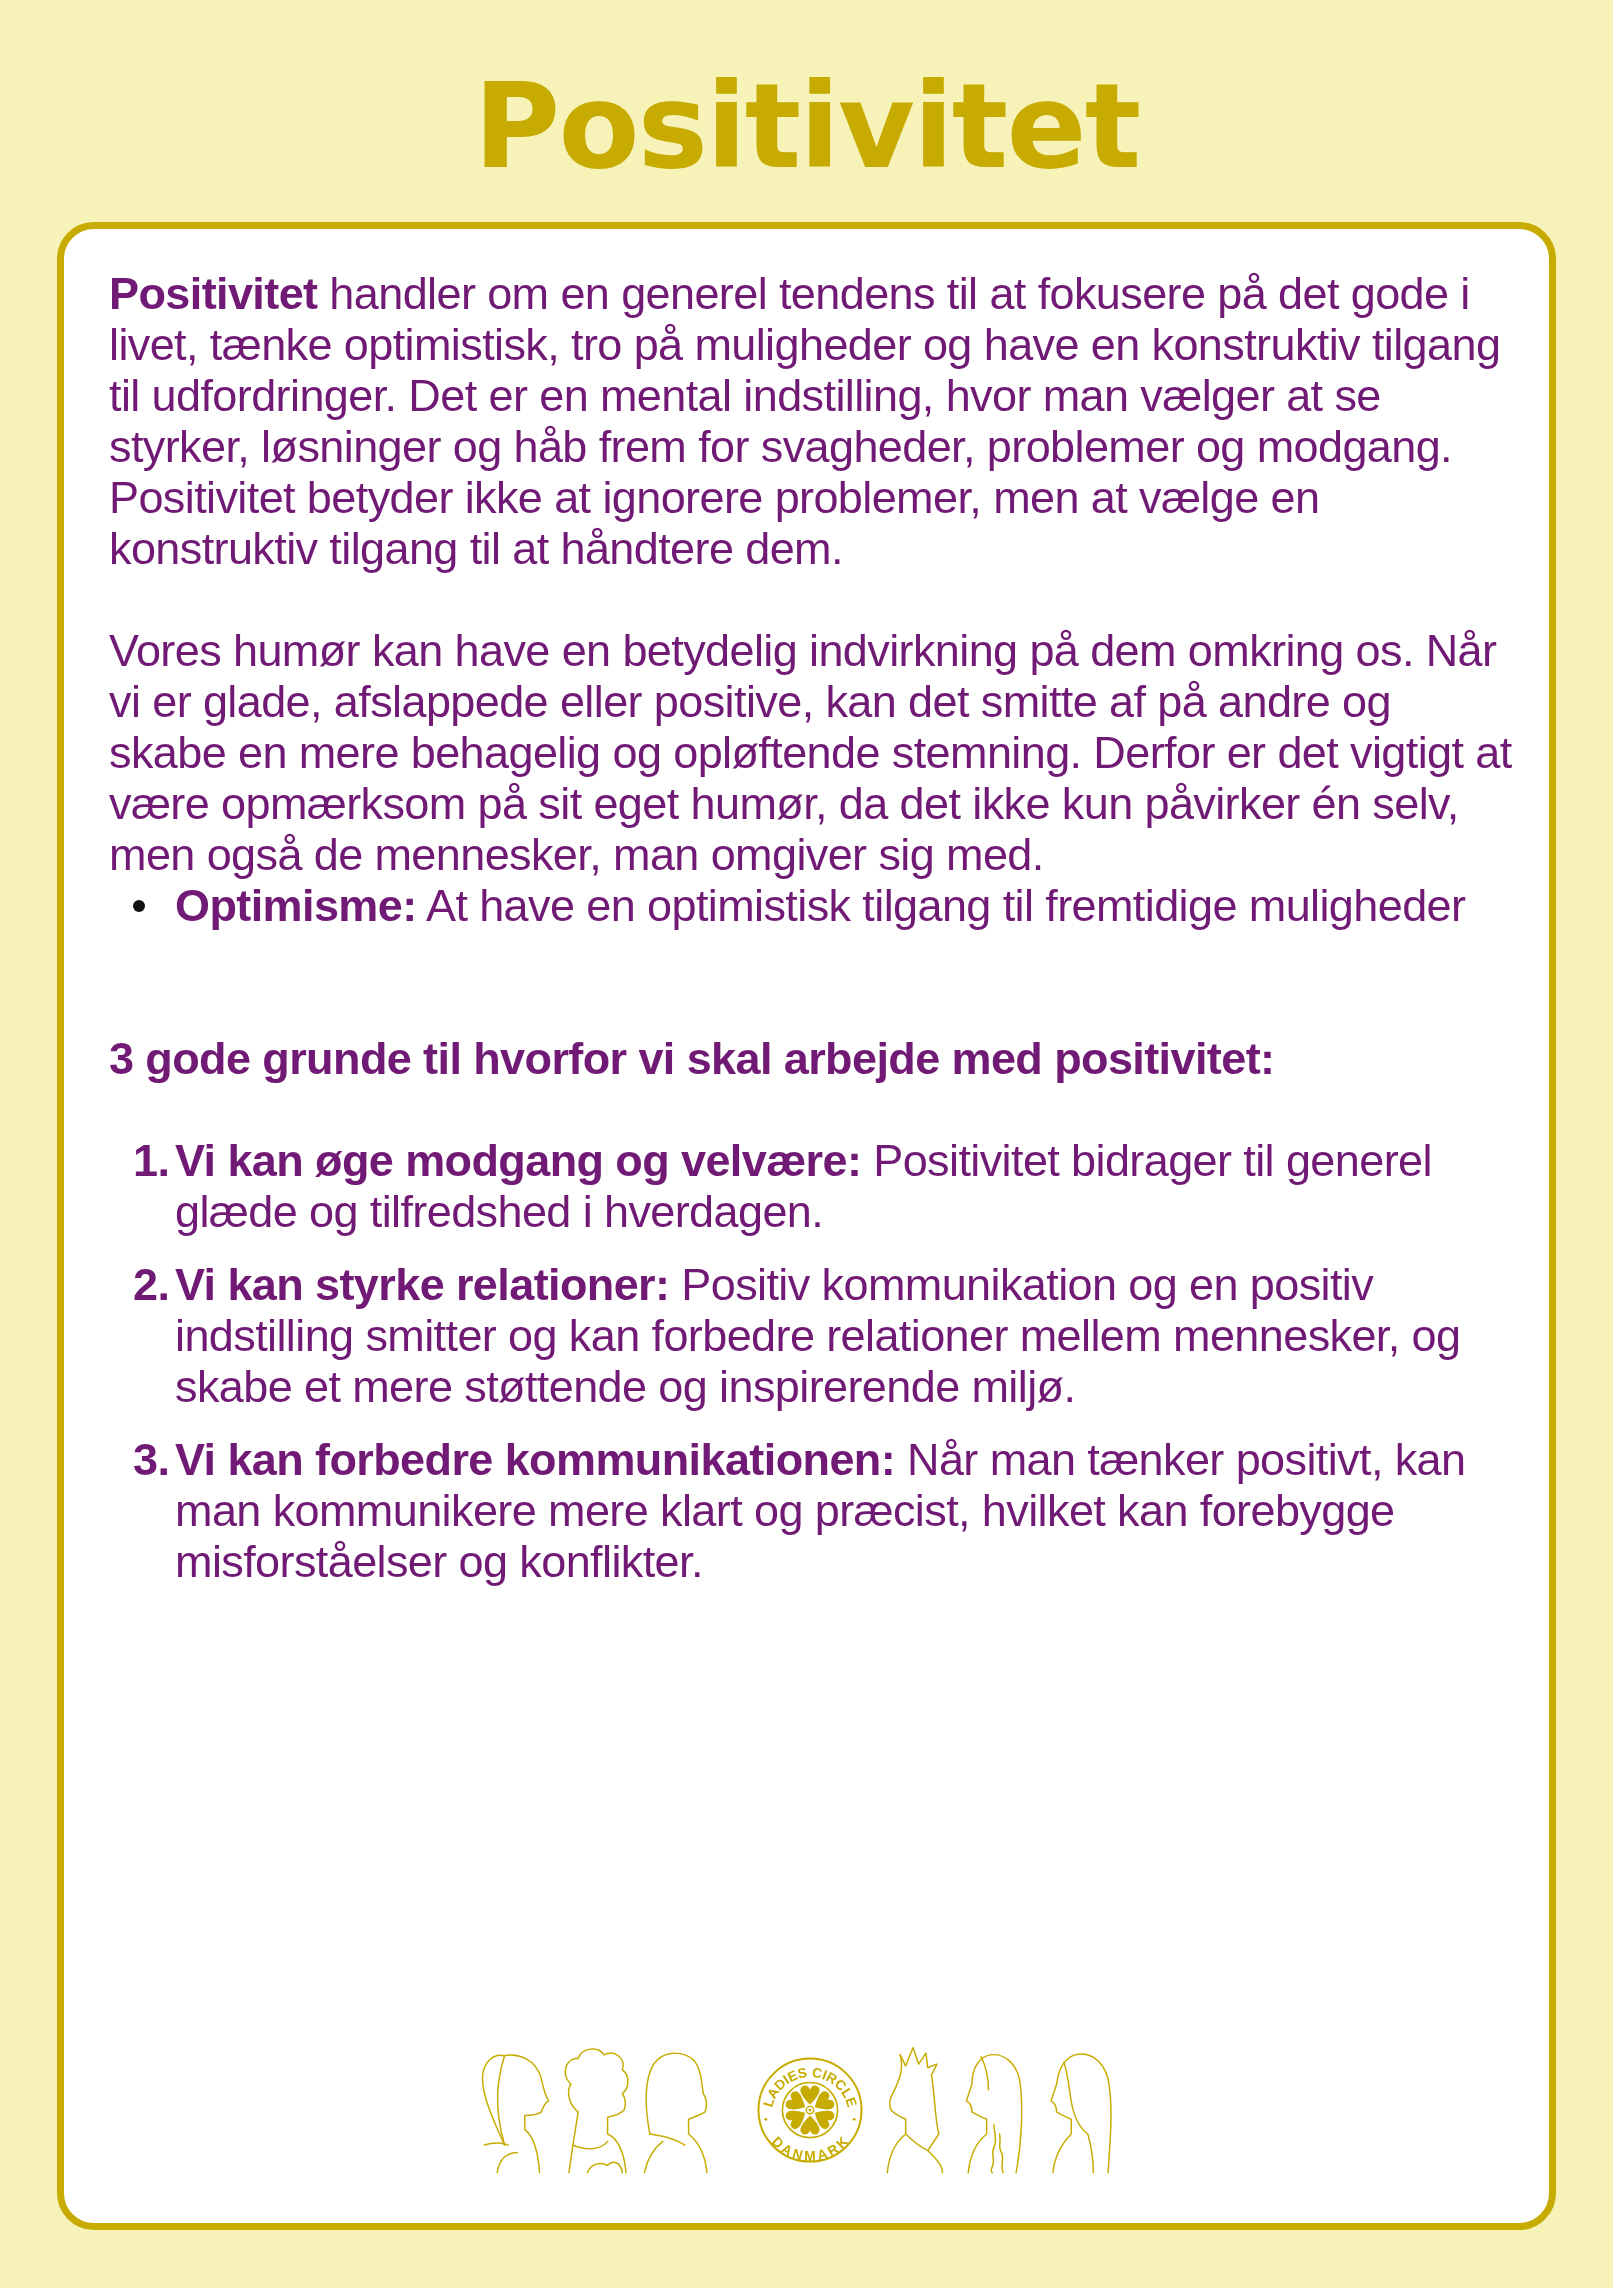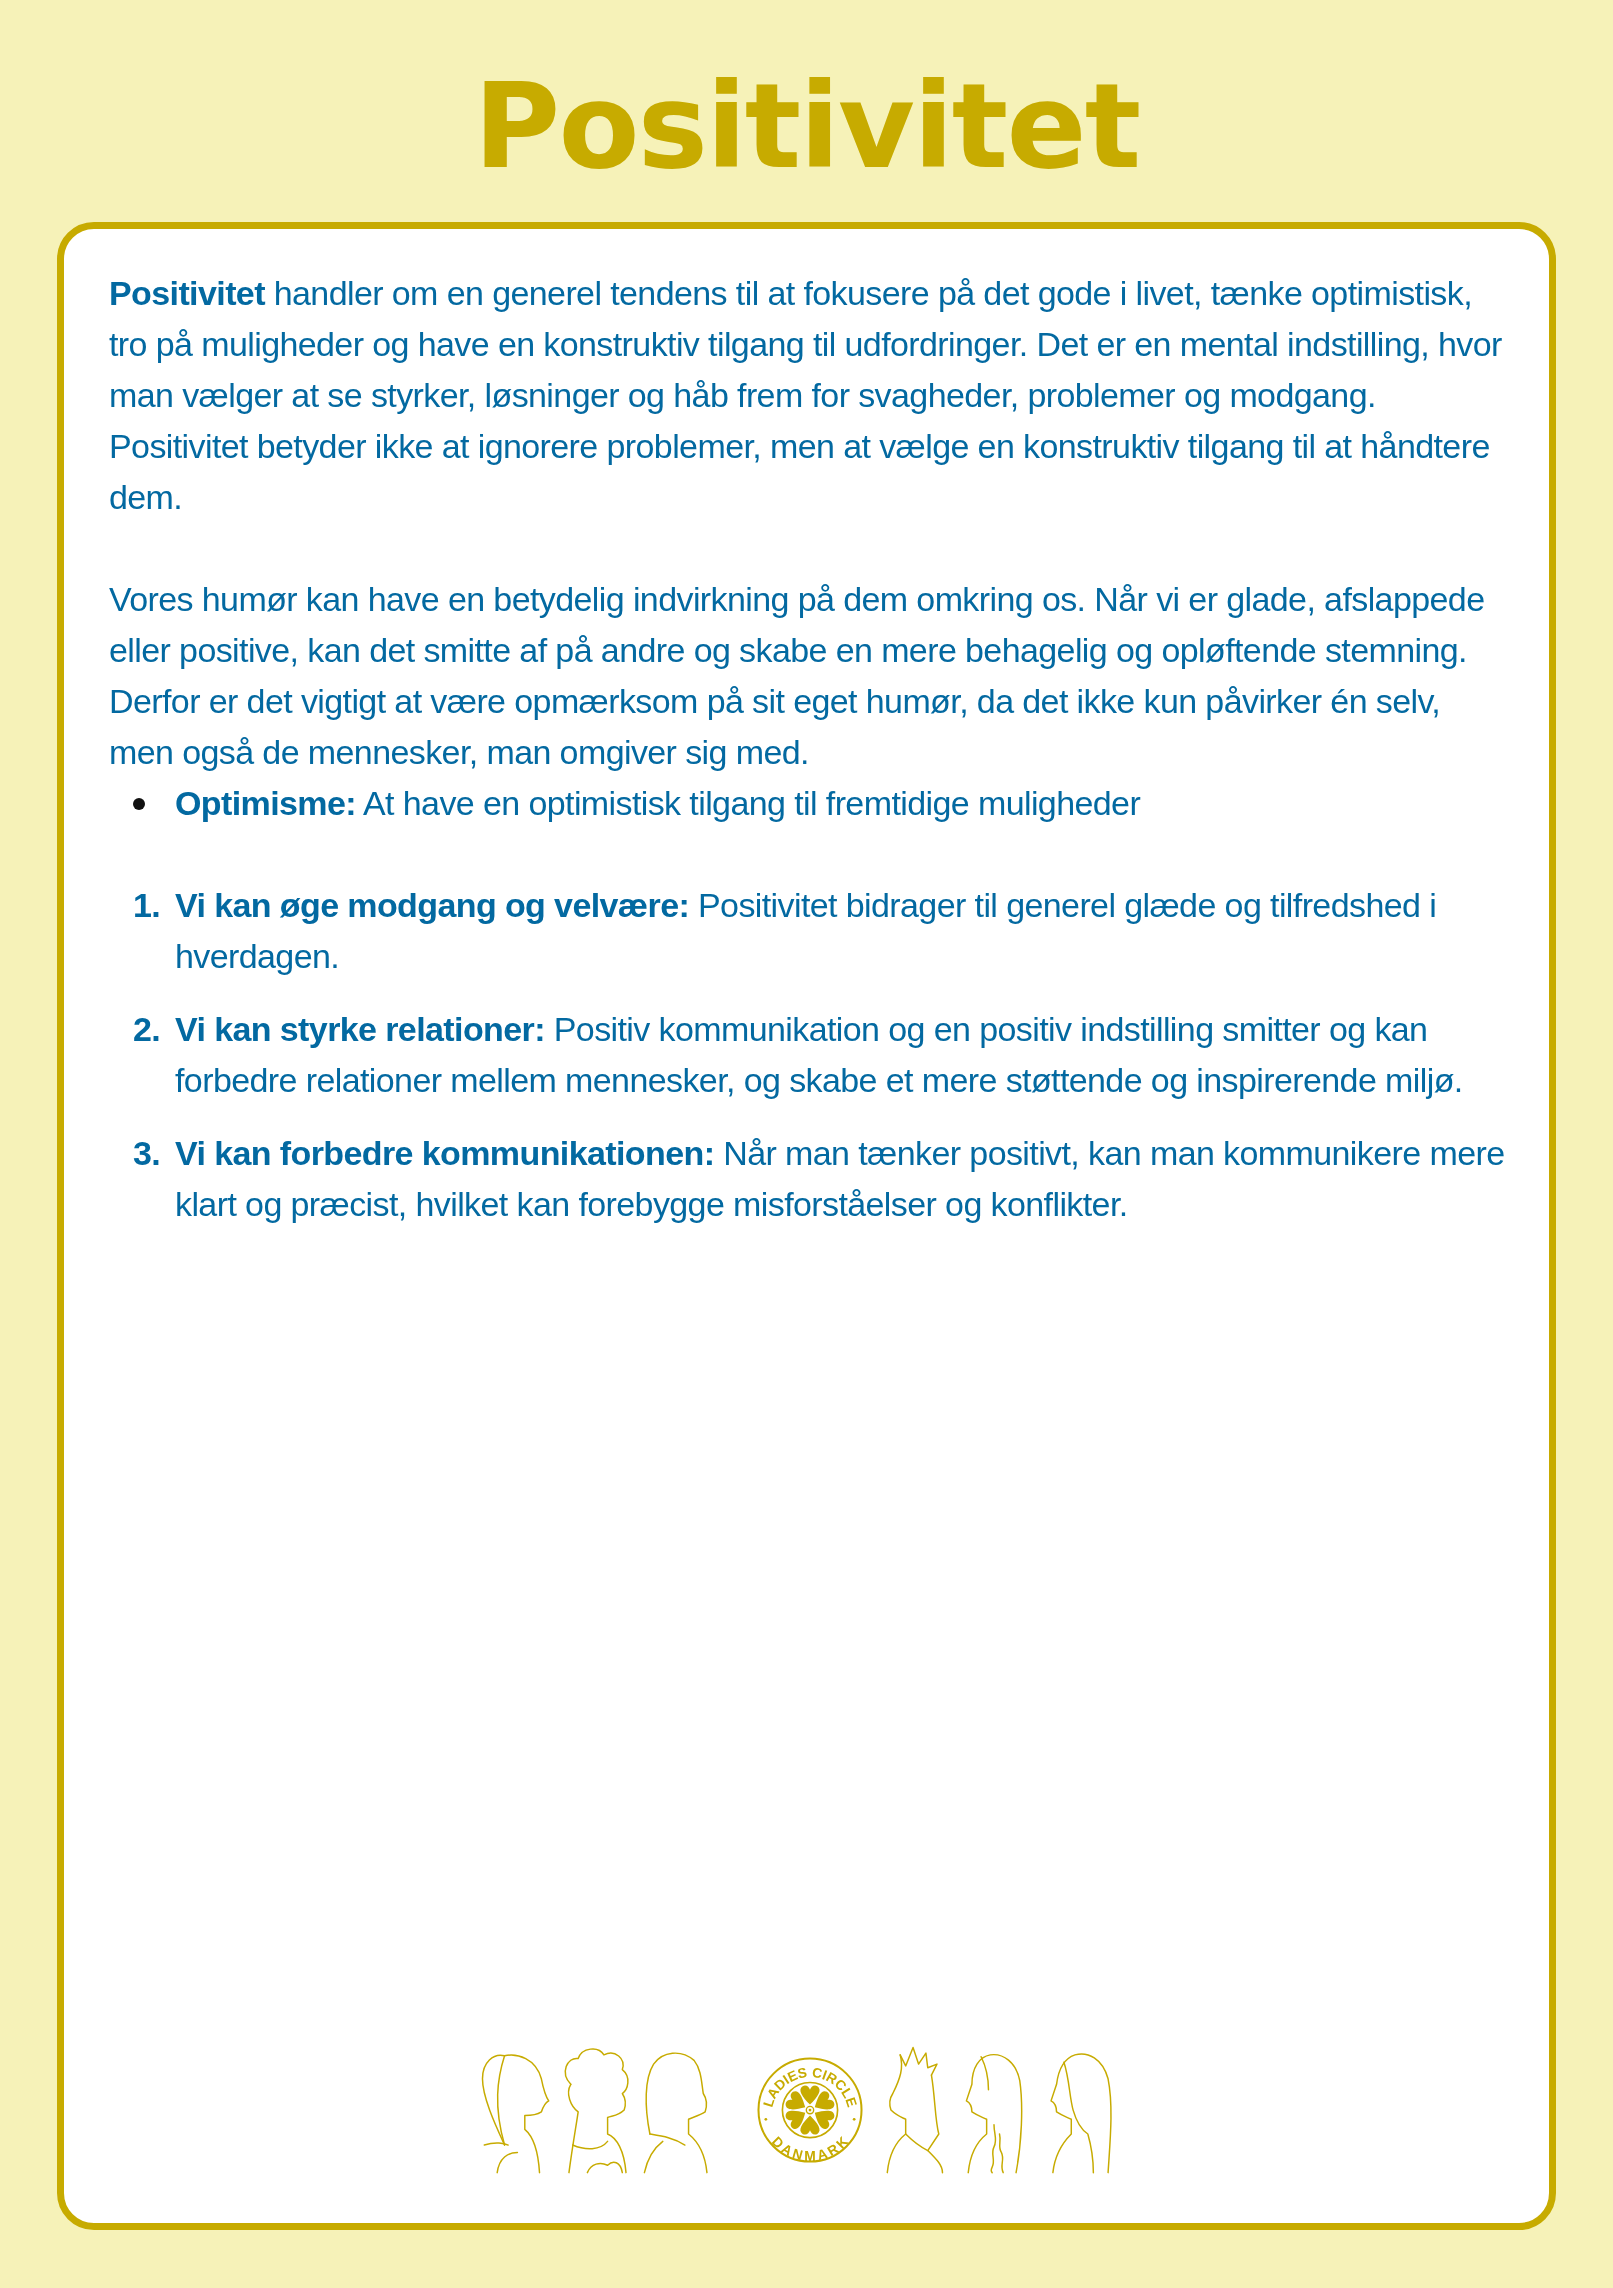--- a/index.html
+++ b/index.html
@@ -27,23 +27,23 @@
       box-sizing:border-box;
       border:7.4px solid #c7ab00;
       border-radius:37px;
       background:#ffffff;
     }
     .content {
       position:absolute;
       left:109px; top:268px;
       width:1403px;
       font-family:"Liberation Sans", sans-serif;
-      font-size:34px;
+      font-size:45px;
       line-height:51px;
-      color:#0369a1;
+      color:#701a75;
       letter-spacing:-0.6px;
     }
     .content p { margin:0; }
     .para2 { margin-top:51px !important; }
     .heading { font-weight:bold; }
     .h1 { margin-top:51px !important; }
     ul.bullets {
       list-style:none; margin:0; padding:0;
     }
     ul.bullets li {
@@ -84,20 +84,21 @@
 
 <div class="content">
   <p><b>Positivitet</b><span> handler om en generel tendens til at fokusere på det gode i livet, tænke optimistisk, tro på muligheder og have en konstruktiv tilgang til udfordringer. Det er en mental indstilling, hvor man vælger at se styrker, løsninger og håb frem for svagheder, problemer og modgang. Positivitet betyder ikke at ignorere problemer, men at vælge en konstruktiv tilgang til at håndtere dem.</span></p>
 
   <p class="para2">Vores humør kan have en betydelig indvirkning på dem omkring os. Når vi er glade, afslappede eller positive, kan det smitte af på andre og skabe en mere behagelig og opløftende stemning. Derfor er det vigtigt at være opmærksom på sit eget humør, da det ikke kun påvirker én selv, men også de mennesker, man omgiver sig med.</p>
 
   <ul class="bullets">
     <li><span class="dot"></span><b>Optimisme:</b><span> At have en optimistisk tilgang til fremtidige muligheder</span></li>
   </ul>
 
+  <p class="heading h2">3 gode grunde til hvorfor vi skal arbejde med positivitet:</p>
   <ol class="reasons">
     <li><span class="num">1.</span><b>Vi kan øge modgang og velvære:</b><span> Positivitet bidrager til generel glæde og tilfredshed i hverdagen.</span></li>
     <li><span class="num">2.</span><b>Vi kan styrke relationer:</b><span> Positiv kommunikation og en positiv indstilling smitter og kan forbedre relationer mellem mennesker, og skabe et mere støttende og inspirerende miljø.</span></li>
     <li><span class="num">3.</span><b>Vi kan forbedre kommunikationen:</b><span> Når man tænker positivt, kan man kommunikere mere klart og præcist, hvilket kan forebygge misforståelser og konflikter.</span></li>
   </ol>
 </div>
 
 <svg class="footer-art" viewBox="0 0 724 150" fill="none" stroke="#c7ab00" stroke-width="1.6" stroke-linecap="round" stroke-linejoin="round">
 
   <g>

